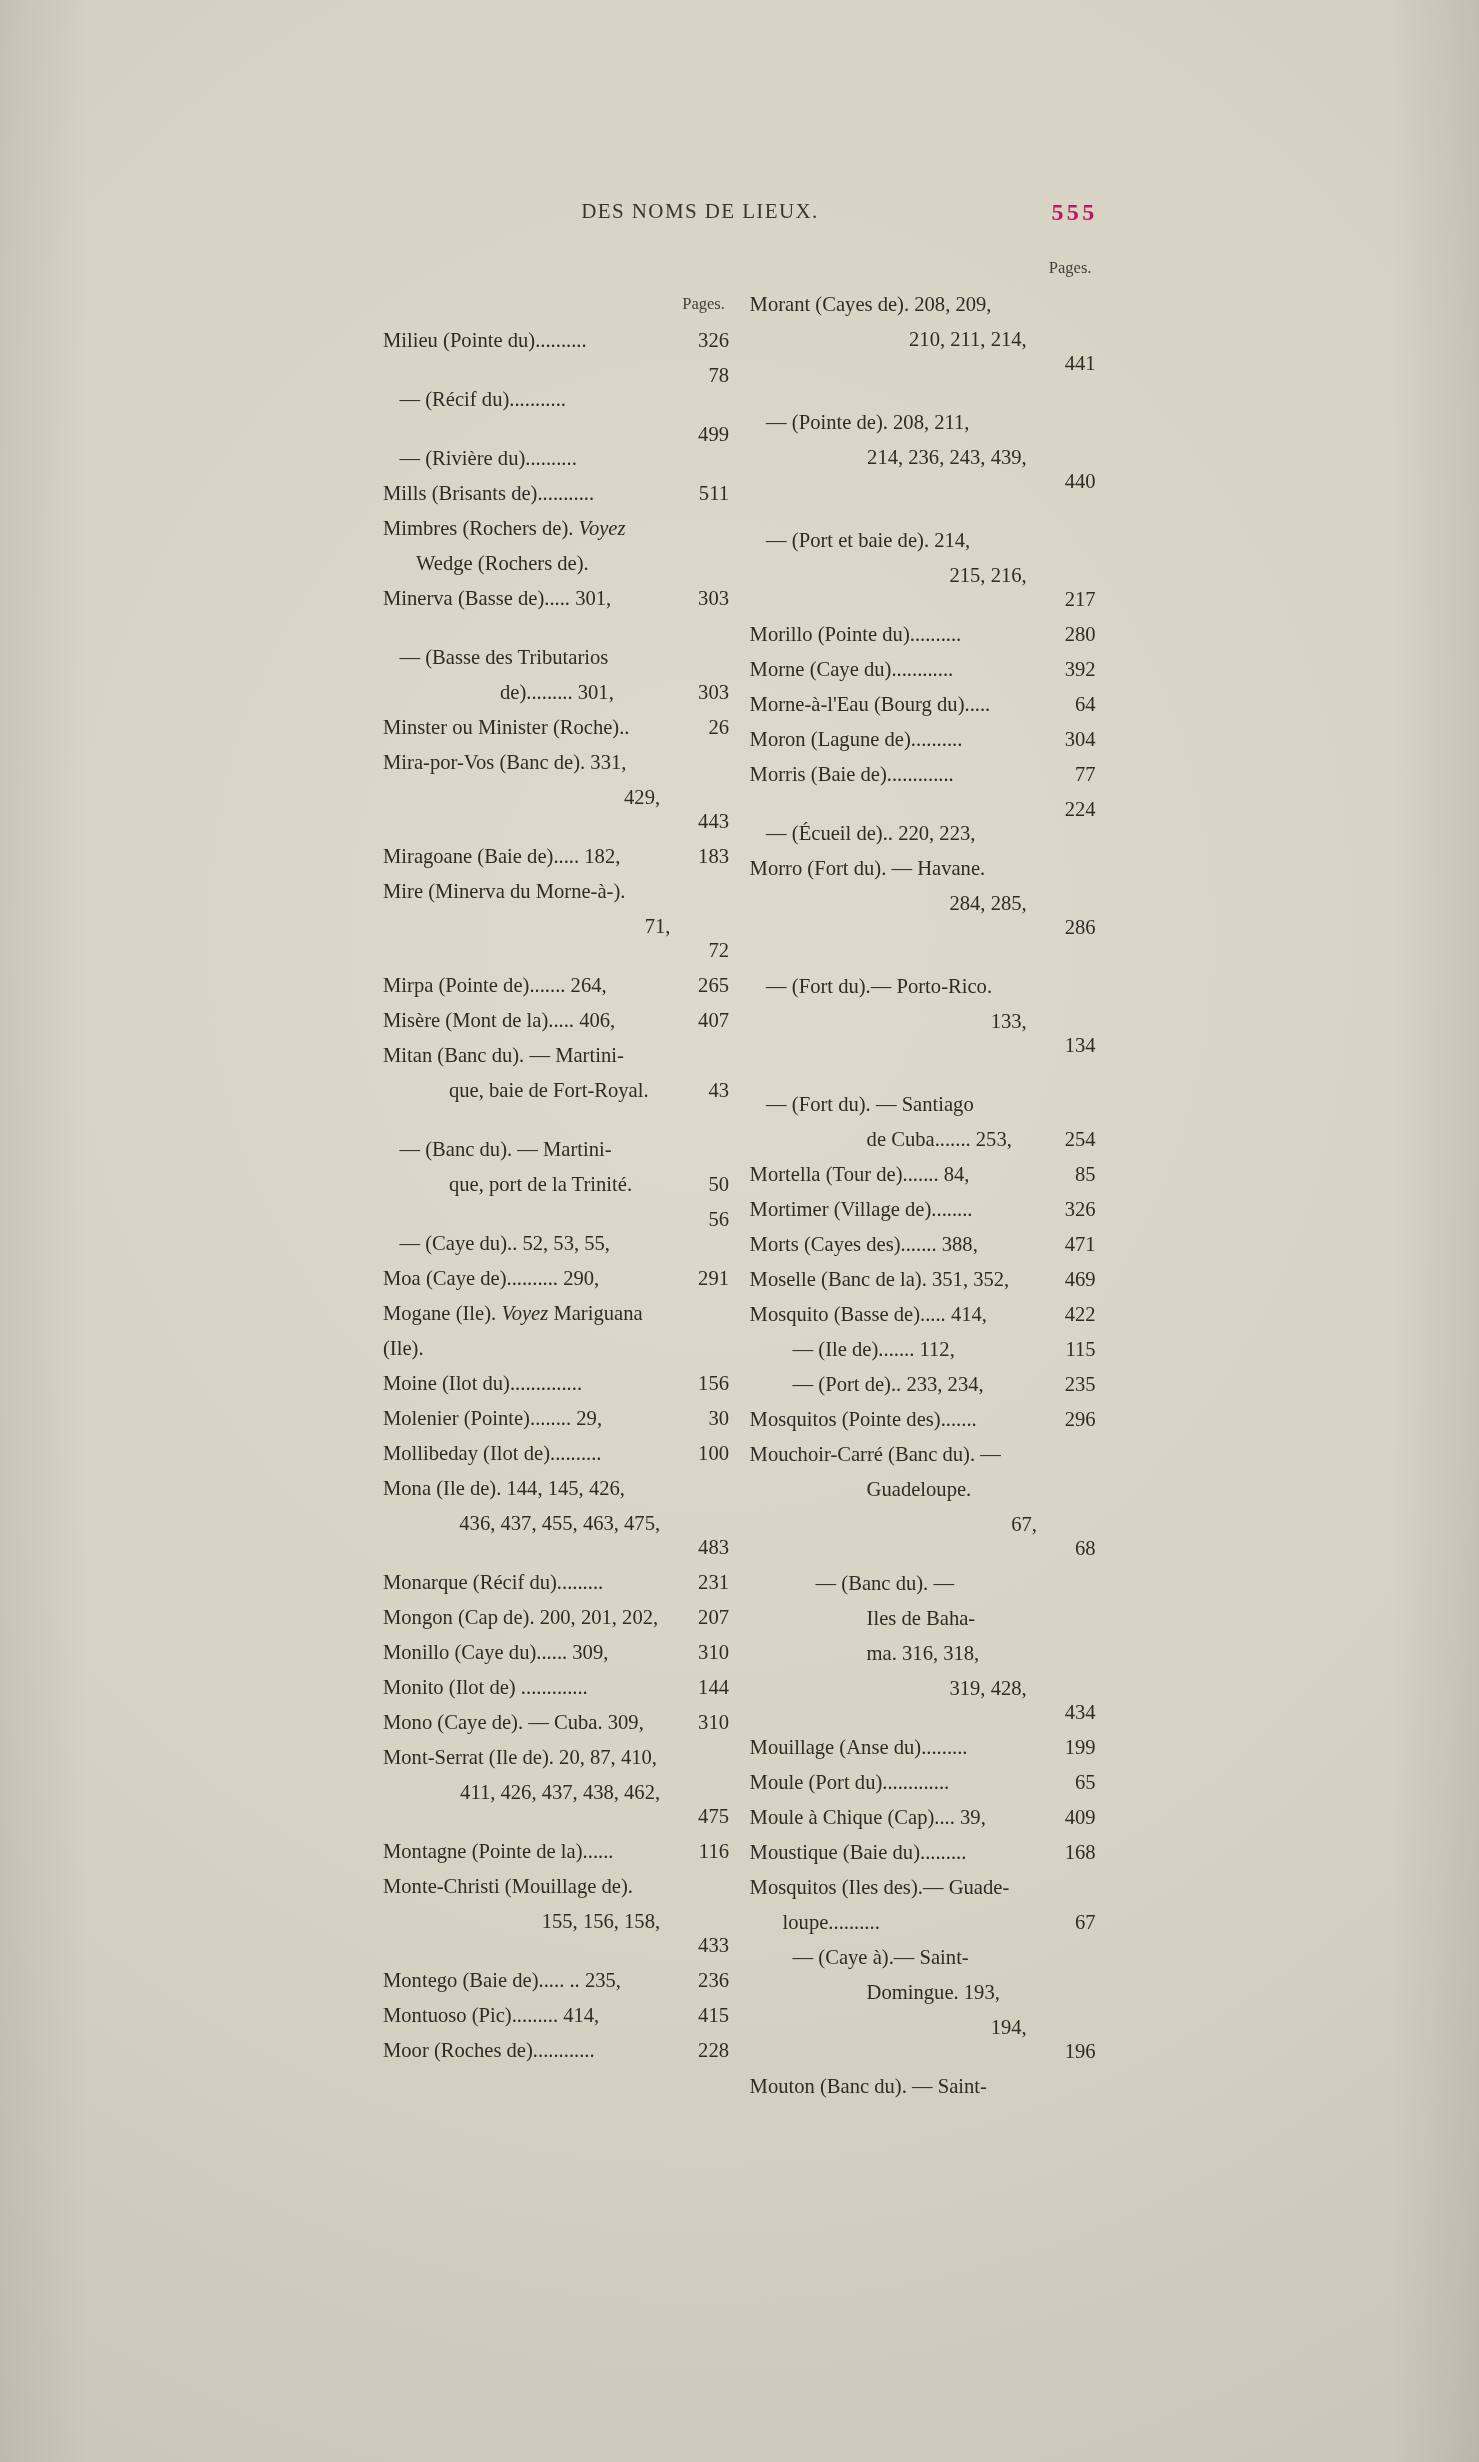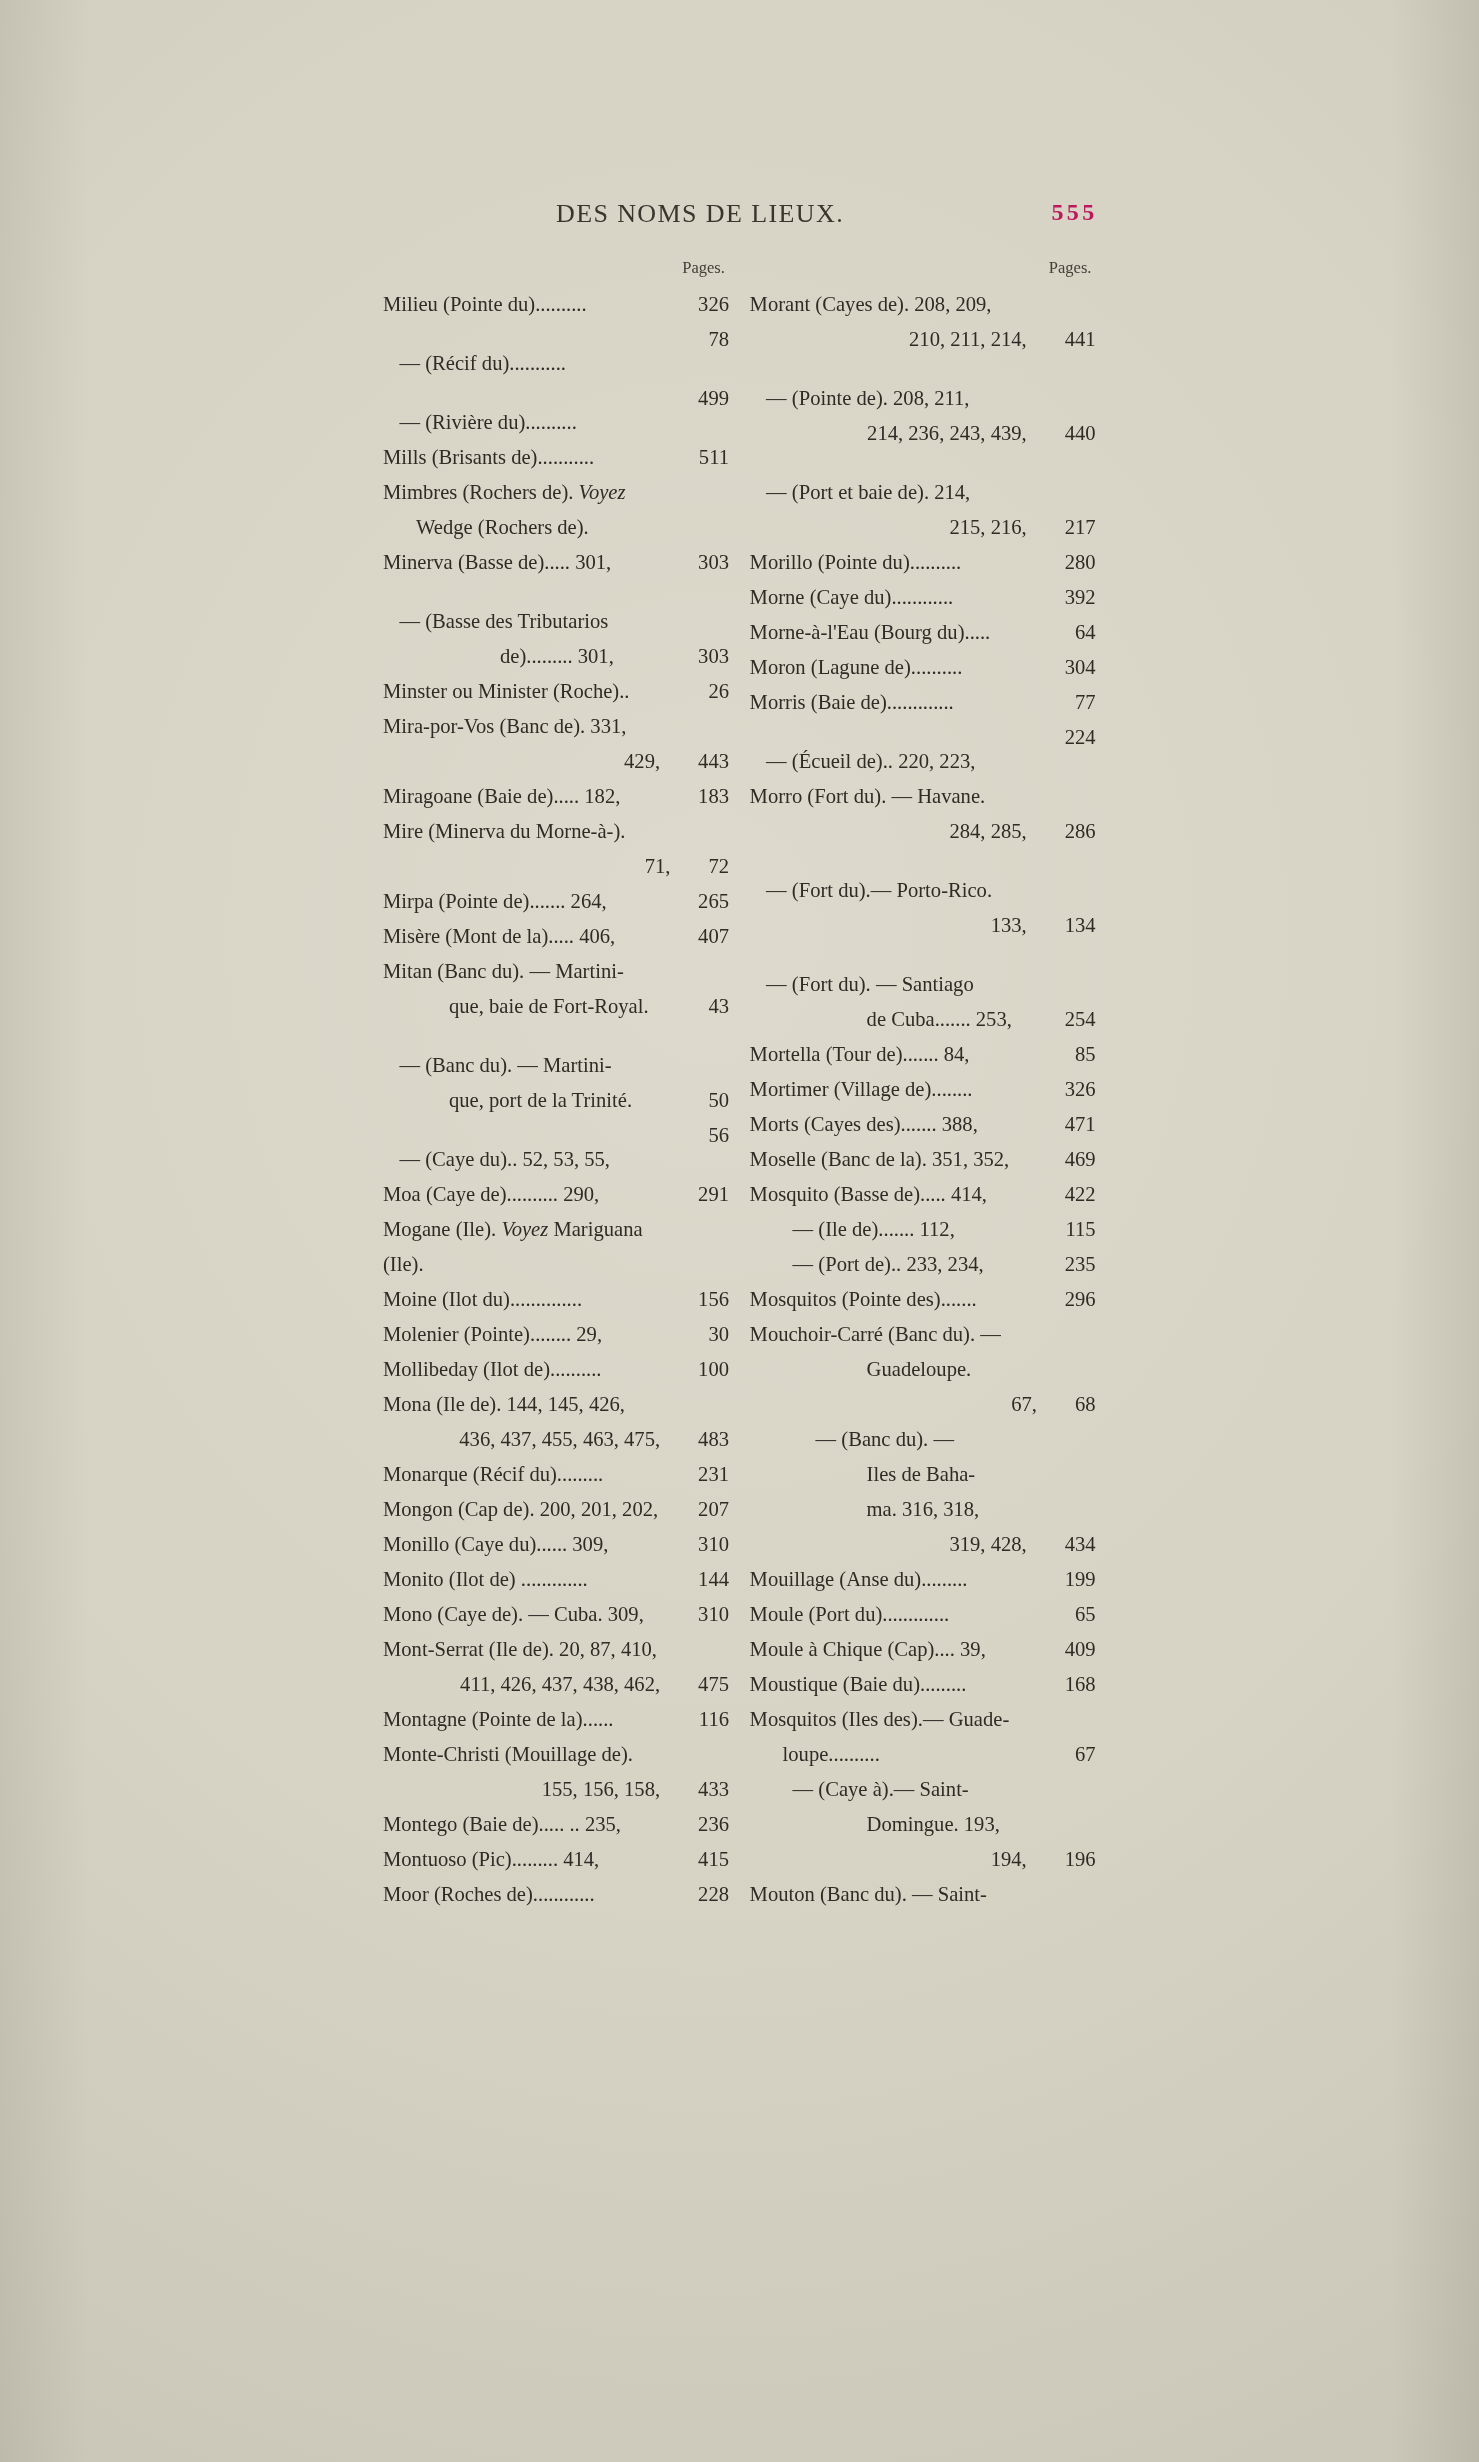--- a/index.html
+++ b/index.html
@@ -19,21 +19,21 @@
   .paper::after{
     content:""; position:absolute; inset:0;
     background:linear-gradient(90deg, rgba(80,75,60,0.10) 0%, rgba(0,0,0,0) 6%, rgba(0,0,0,0) 94%, rgba(80,75,60,0.12) 100%);
   }
   .content {
     position:absolute; left:383px; top:199px; width:716px;
   }
   .header-row { position:relative; height:41px; }
   .title {
     position:absolute; left:0; right:82px; text-align:center;
-    font-size:26px; letter-spacing:1.4px; color:#3a362e;
+    font-size:21px; letter-spacing:1.4px; color:#3a362e;
   }
   .pageno {
     position:absolute; right:1.4px; top:0;
     font-size:24px; letter-spacing:3.4px; color:#be185d;font-weight:bold;
   }
   .cols { display:flex; align-items:center; margin-top:18px; }
   .col { width:346px; }
   .divider { width:1.4px; background:#4a463c; margin:2.7px 9.6px 4.1px 9.6px; }
   .pages-label {
     text-align:right; font-size:16.5px; color:#45413a;
@@ -44,21 +44,21 @@
     white-space:pre; color:#2f2b25;
   }
   .line .t { white-space:pre; }
   .line .r { margin-left:auto; padding-left:6.9px; }
   .line.dash    .t { padding-left:16.5px;margin-top:24px; }
   .line.dash-lg .t { padding-left:43px; }
   .line.cont-sm .t { padding-left:33px; }
   .line.cont    .t { padding-left:66px; }
   .line.cont-lg .t { padding-left:117px; }
   .line.num .t { margin-left:auto; padding-right:38px; }
-  .line.num .r { margin-left:0; padding-left:0; }
+  .line.num .r { margin-left:0; padding-left:0;margin-top:24px; }
   .line i { font-style:italic; }
 </style>
 </head>
 <body>
 
 <div class="paper"></div>
 
 <div class="content">
   <div class="header-row">
     <div class="title">DES NOMS DE LIEUX.</div>

